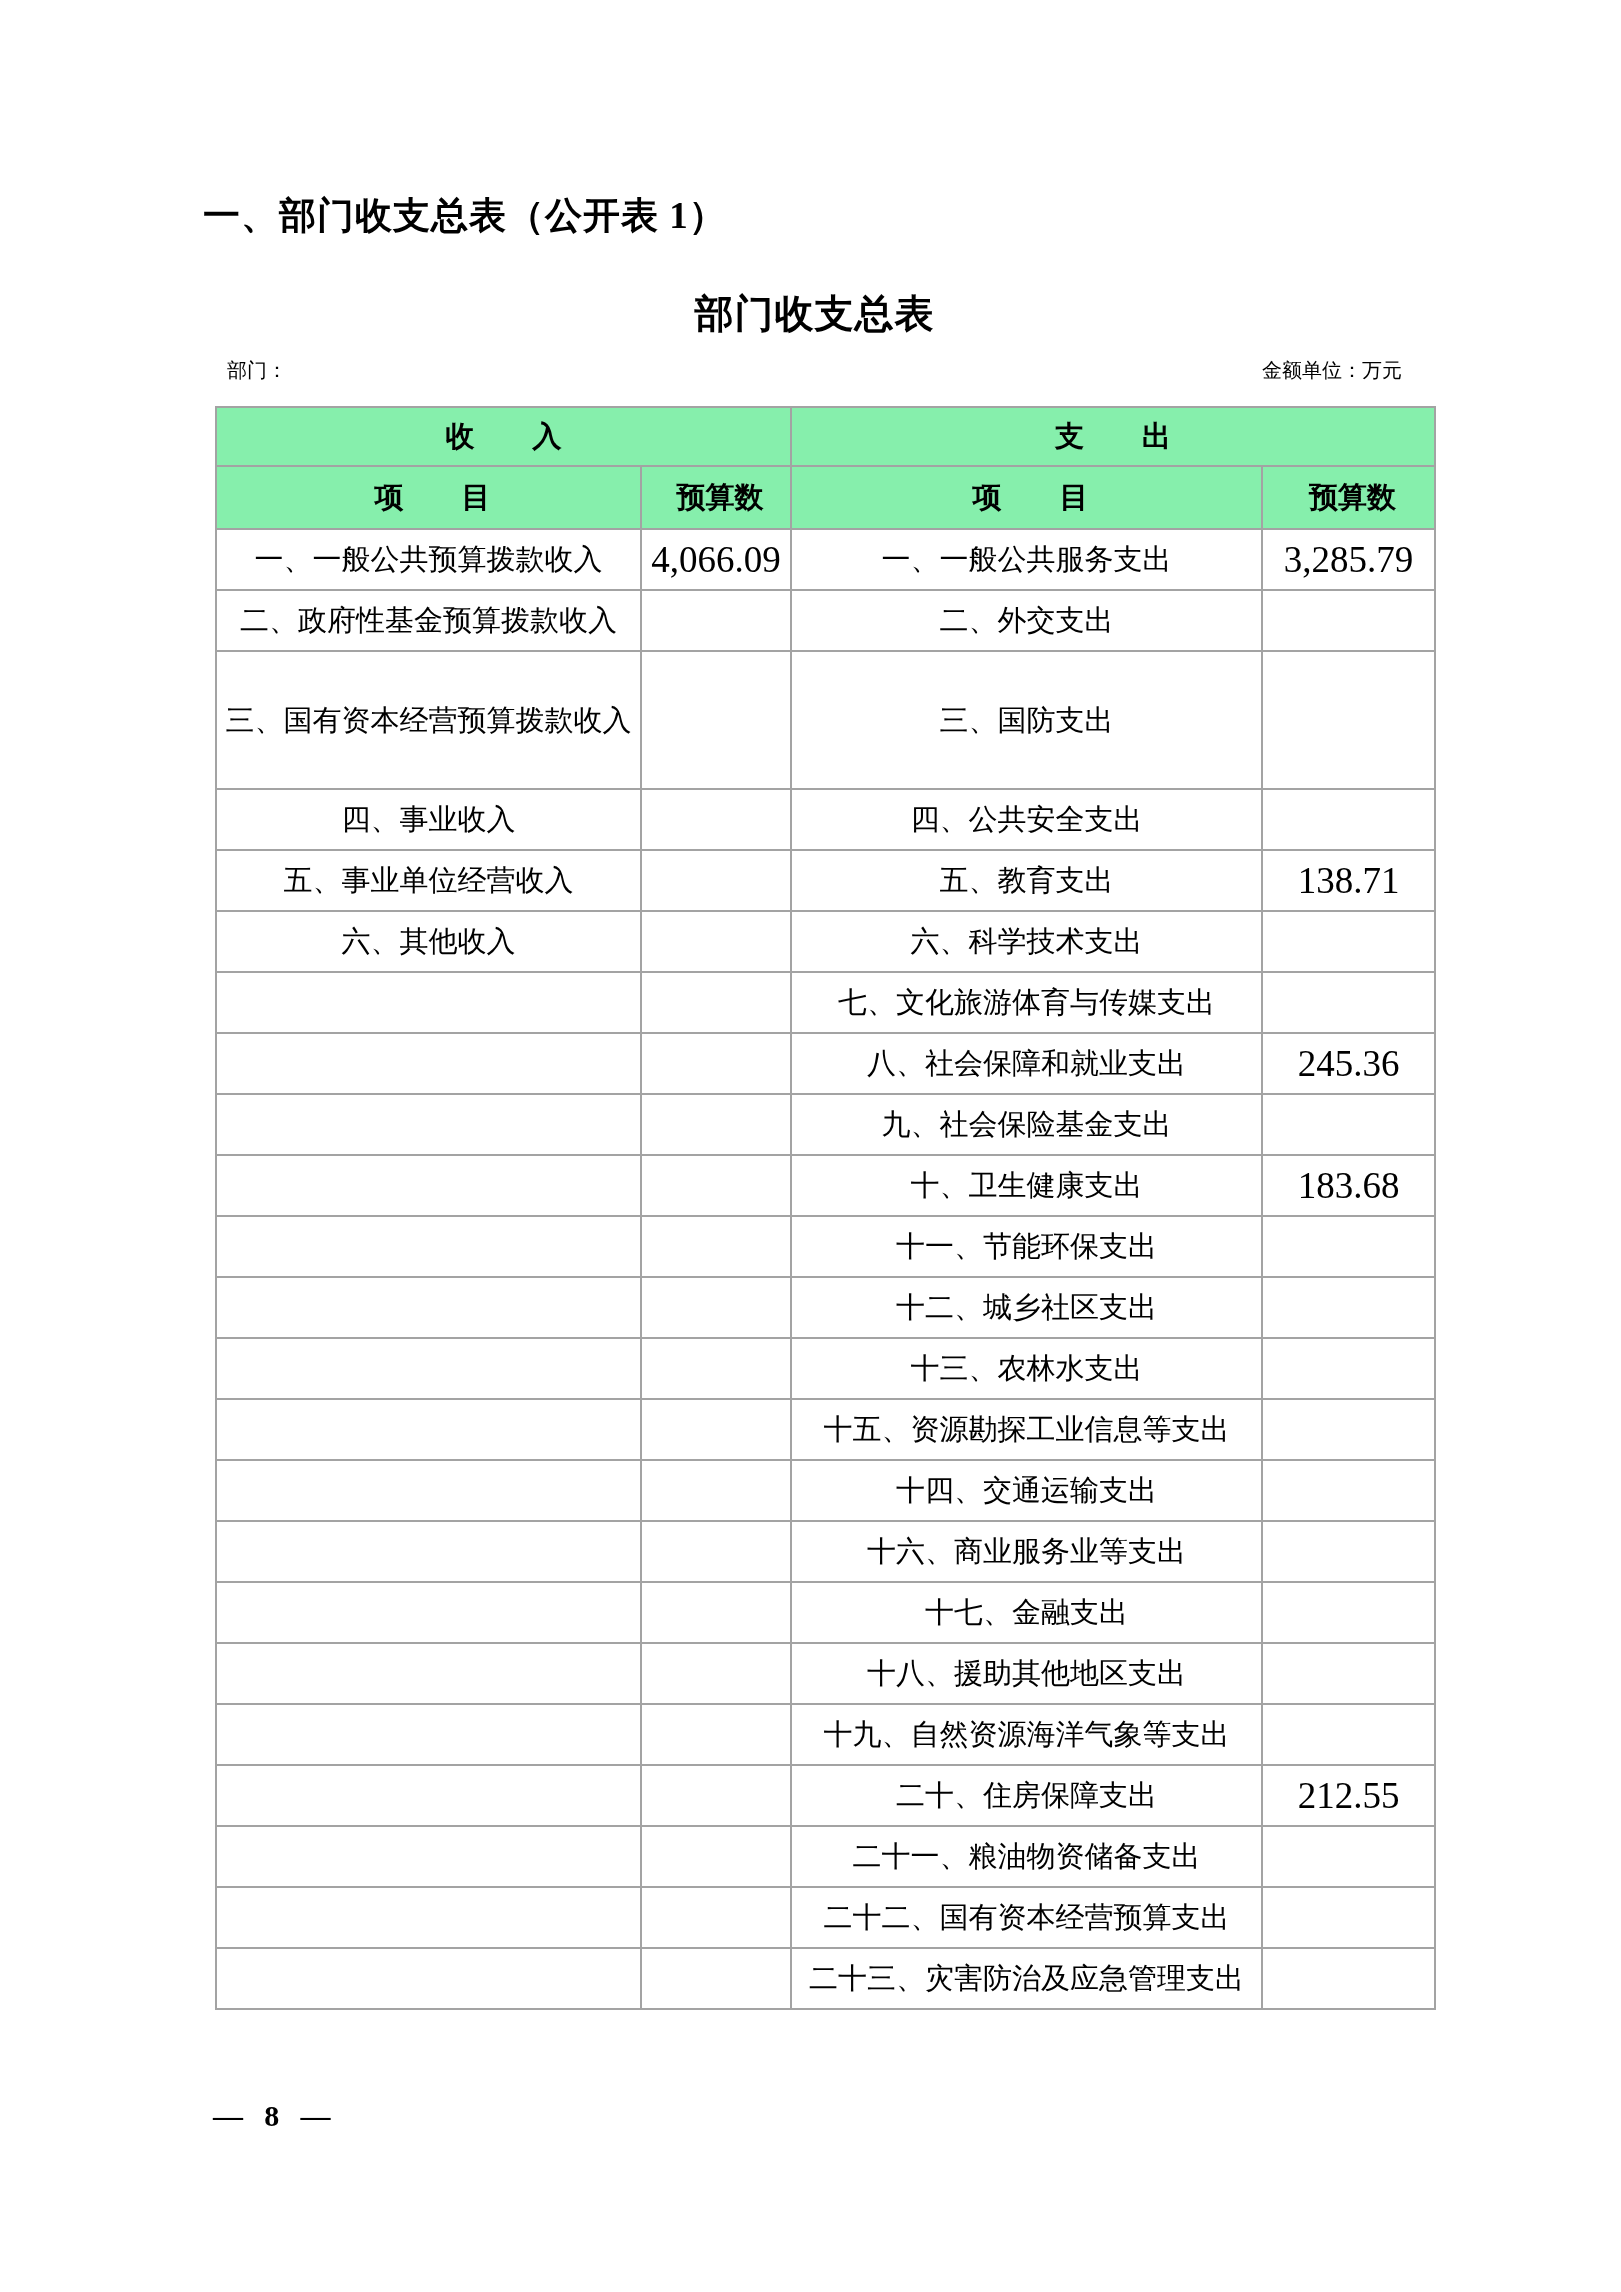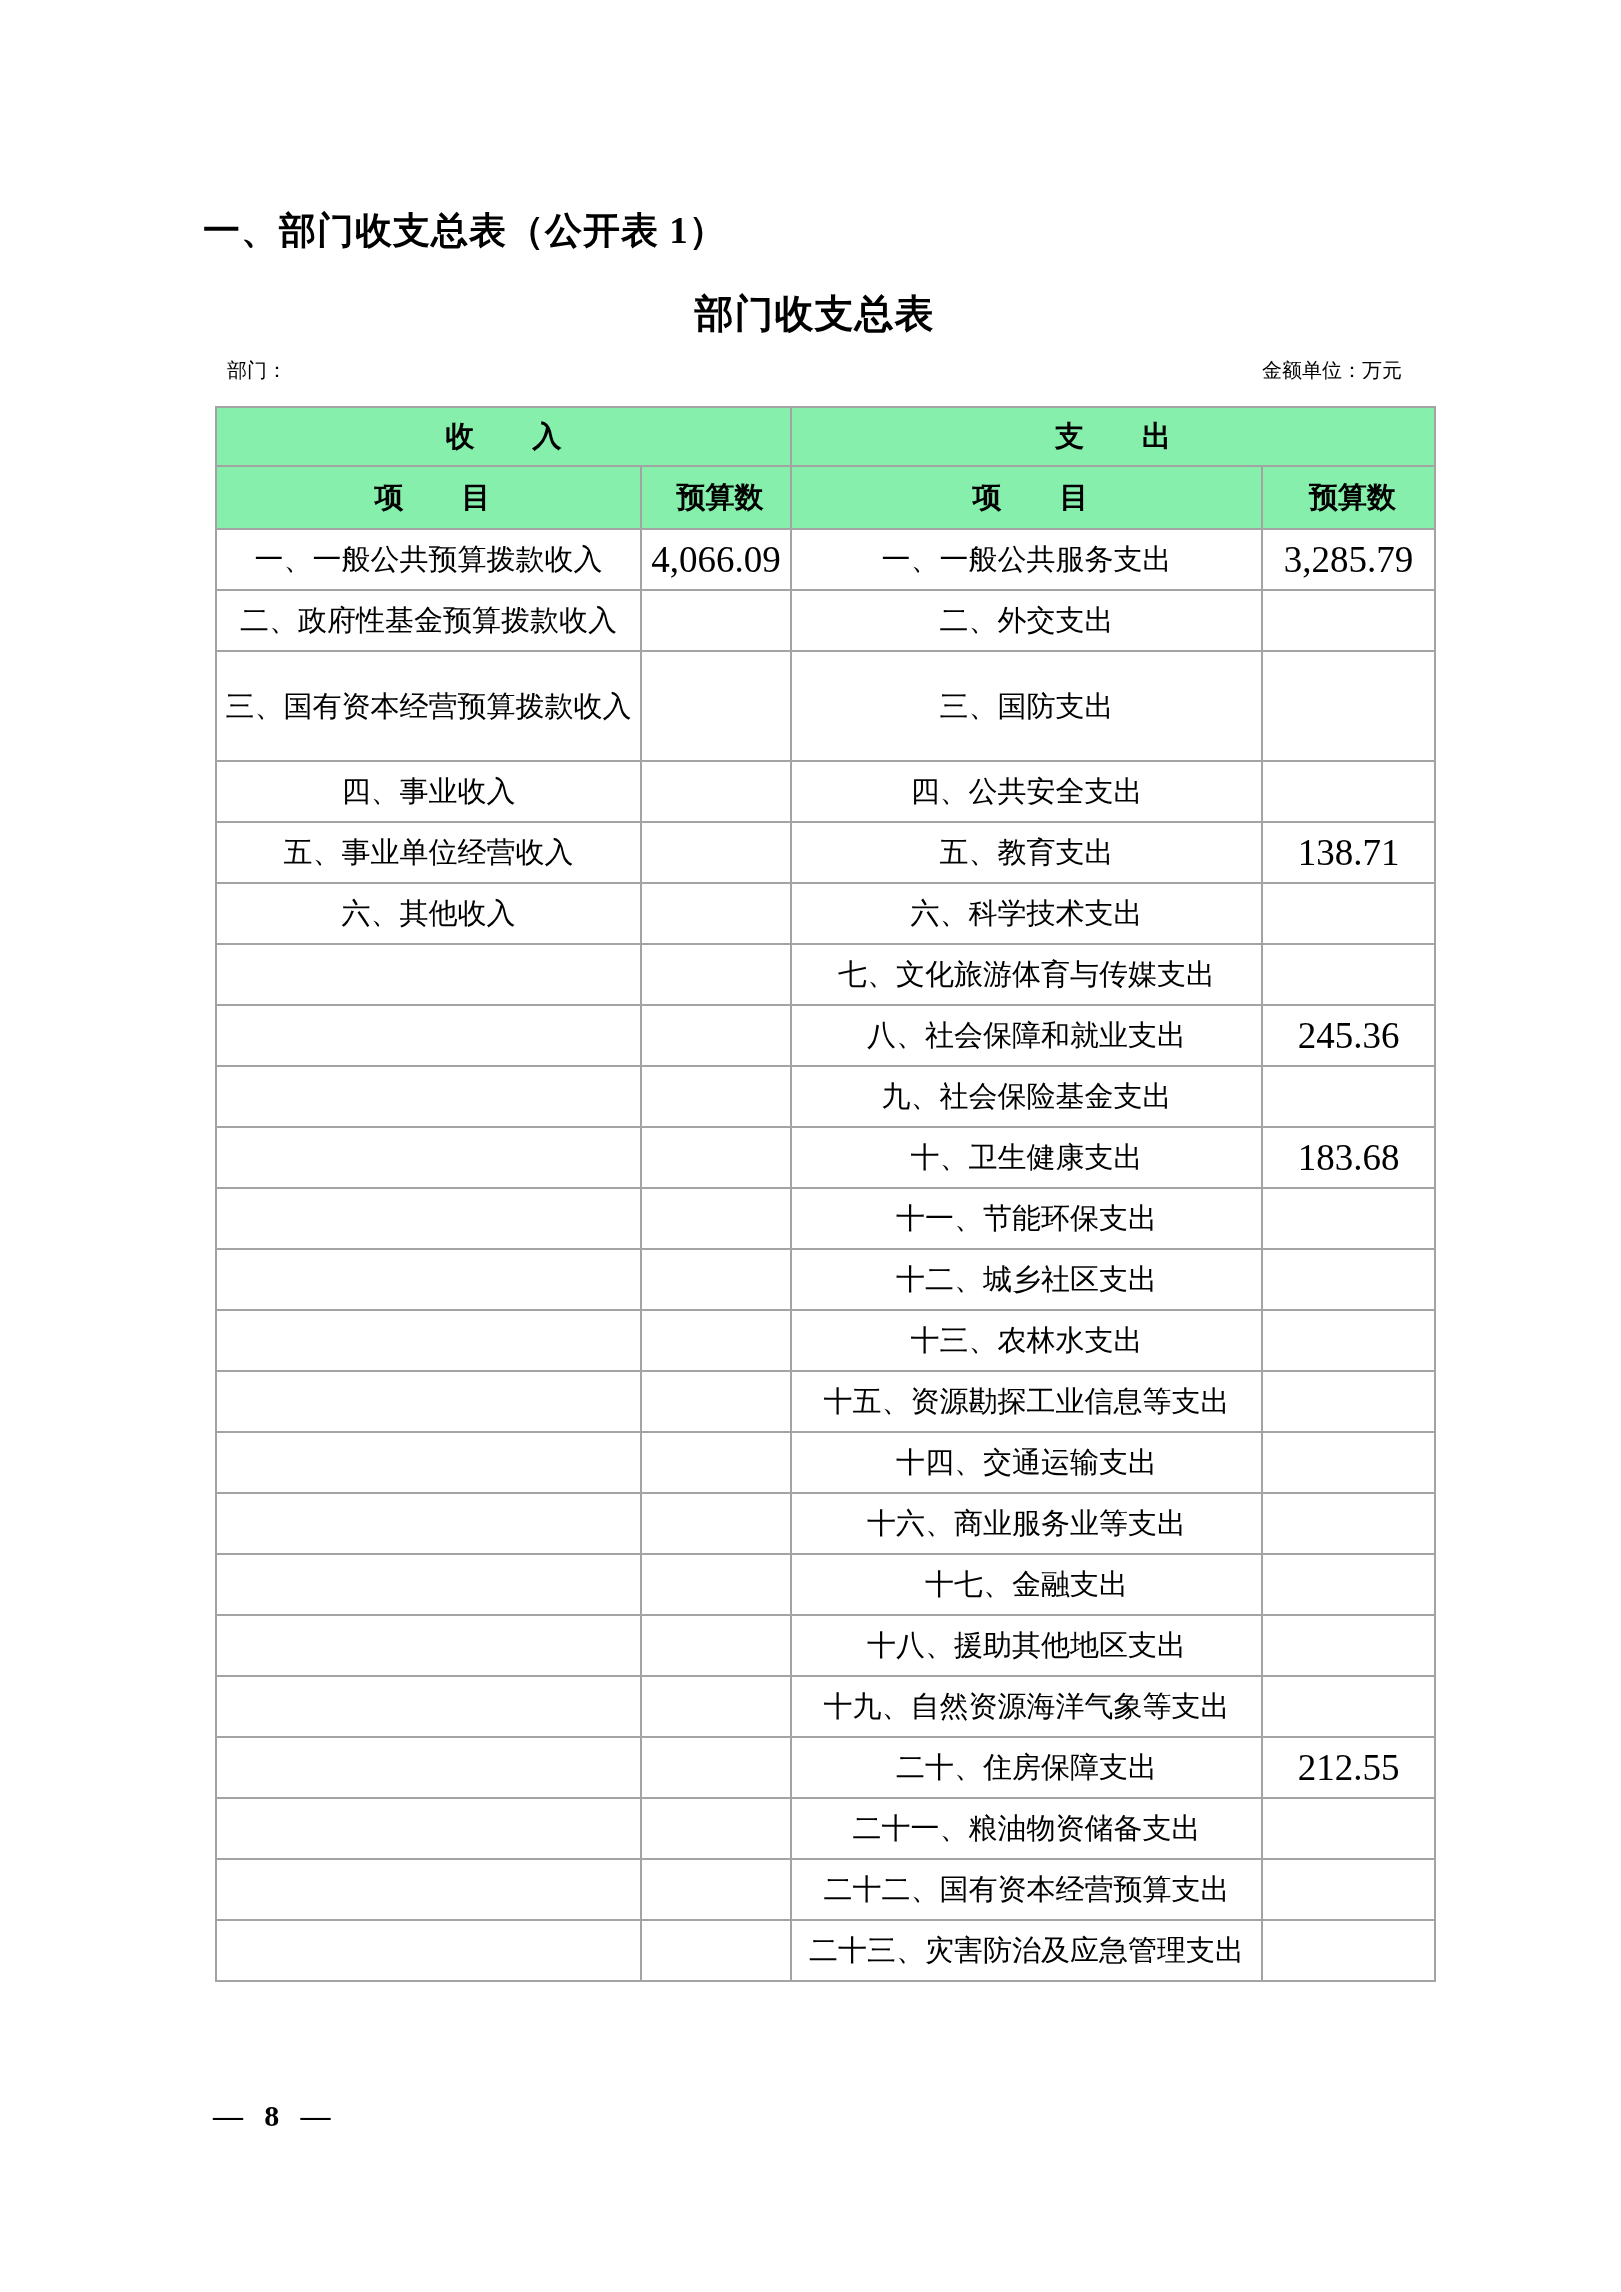--- a/index.html
+++ b/index.html
@@ -4,21 +4,21 @@
 <style>
   html, body { margin: 0; padding: 0; }
   body {
     width: 1621px; height: 2293px;
     position: relative;
     background: #ffffff;
     color: #000000;
     font-family: "Liberation Serif", "DejaVu Serif", serif;
   }
   .heading {
-    position: absolute; left: 203px; top: 206px;
+    position: absolute; left: 203px; top: 191px;
     font-size: 37px; font-weight: bold; letter-spacing: 1px;
     white-space: nowrap;
   }
   .table-title {
     position: absolute; left: 4px; top: 287px; width: 100%;
     text-align: center;
     font-family: "Liberation Sans", "DejaVu Sans", sans-serif;
     font-size: 39px; font-weight: bold; letter-spacing: 1px;
   }
   .meta-label {
@@ -40,21 +40,21 @@
     overflow: hidden;
   }
   table.budget th {
     background: #86efac;
     font-size: 29px; font-weight: bold;
     text-align: center; vertical-align: middle;
   }
   tr.hdr-section th { height: 57px; }
   tr.hdr-cols th   { height: 61px; padding-left: 8px; }
   tr.data-row      { height: 61px; }
-  tr.data-row.tall { height: 110px; border-radius: 10px; }
+  tr.data-row.tall { height: 138px; border-radius: 10px; }
   td.item {
     font-size: 29px; text-align: center; vertical-align: middle;
     padding-left: 12.7px; padding-right: 9.8px; line-height: 55px;
     word-break: break-all;
   }
   td.val {
     font-size: 37px; text-align: center; vertical-align: middle;
     padding-right: 13.7px;
   }
   .page-footer {

